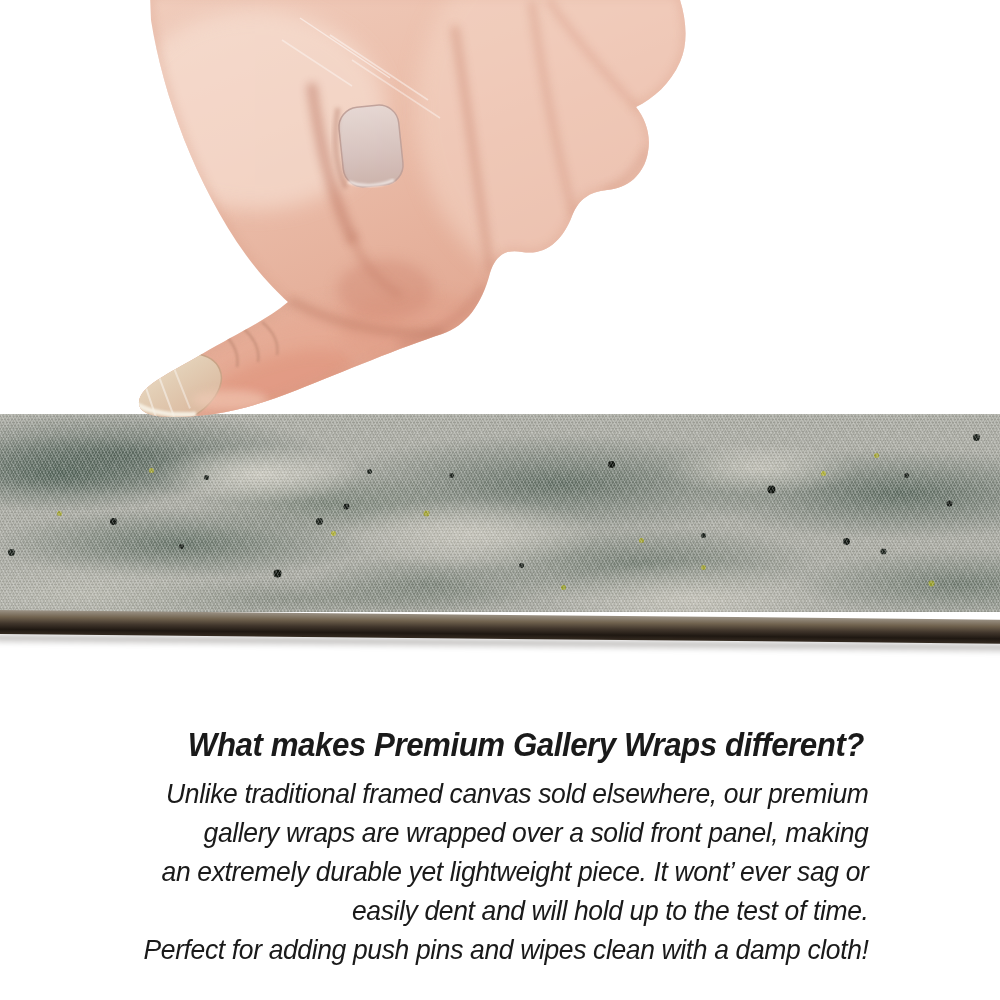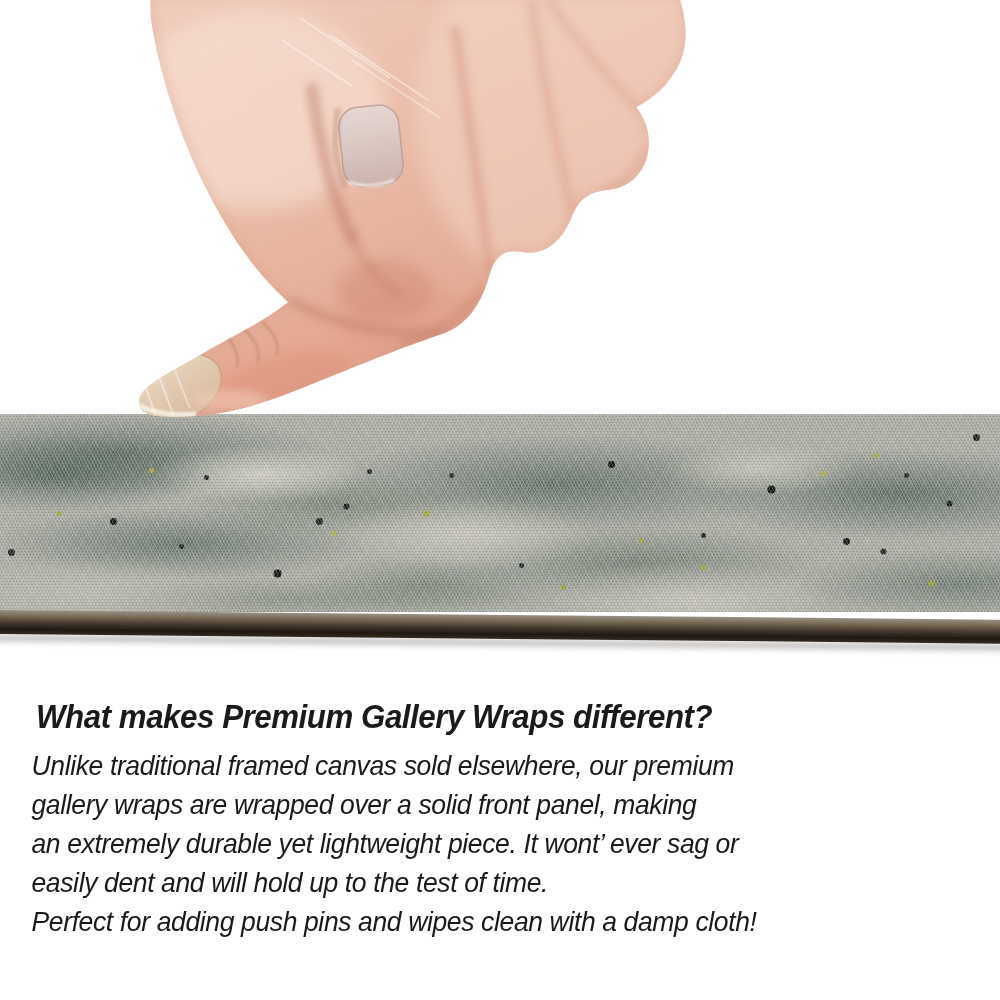--- a/index.html
+++ b/index.html
@@ -40,21 +40,21 @@
     875px 40px 0 1px #a3a435,930px 168px 0 1.5px #9aa12f,640px 125px 0 1px #a3a435;}
   .strip-edge{position:absolute;left:-4px;top:196px;width:1010px;height:24px;transform:rotate(.55deg);transform-origin:0 0;
     background:linear-gradient(180deg,#9a9184 0%,#71634f 28%,#41362c 55%,#1f1812 80%,#33291f 100%);}
   .strip-shadow{position:absolute;left:-4px;top:221px;width:1010px;height:10px;transform:rotate(.55deg);transform-origin:0 0;
     background:linear-gradient(180deg,rgba(60,55,50,.38),rgba(60,55,50,0));filter:blur(2px);}
 
   
   .hand-svg{position:absolute;left:0;top:0;}
 
   
-  .text-block{position:absolute;left:0;top:697px;width:900px;text-align:left;color:#1a1a1a;}
+  .text-block{position:absolute;left:0;top:725px;width:900px;text-align:right;color:#1a1a1a;}
   .headline{font-size:34px;font-weight:700;font-style:italic;letter-spacing:-.5px;margin:0 0 10px 0;transform:scaleX(.92);}
   .bodyline{font-size:28.5px;font-weight:400;font-style:italic;letter-spacing:-.4px;line-height:39px;margin:0;transform:scaleX(.93);}
 </style>
 </head>
 <body>
 
 <div class="stage">
 
   <div class="strip">
     <div class="strip-face">

